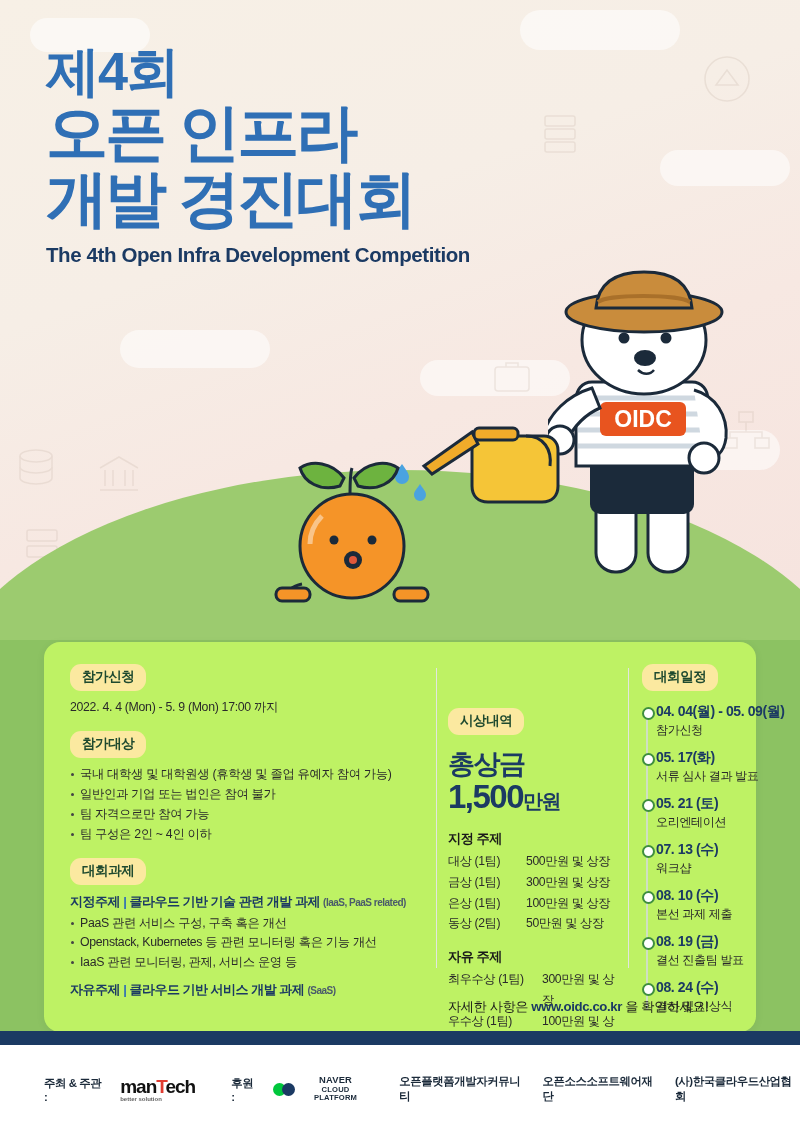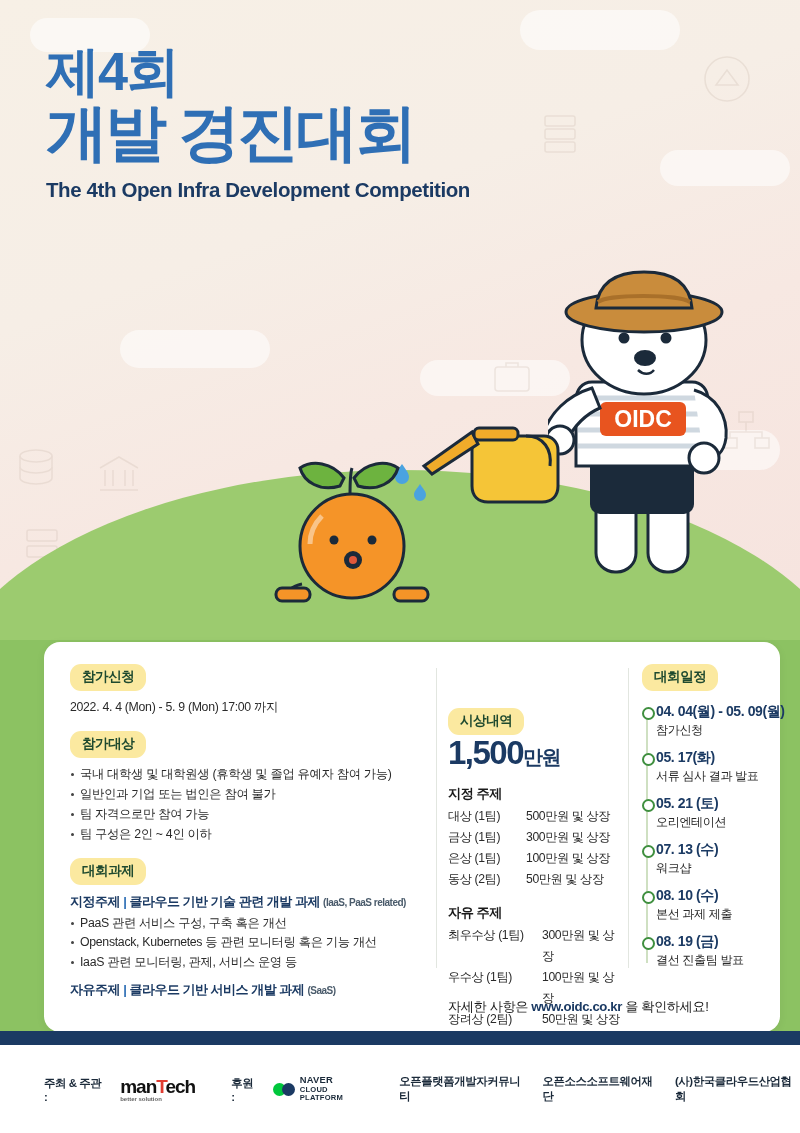--- a/index.html
+++ b/index.html
@@ -111,24 +111,23 @@
 
   
   .mascot-bear { position: absolute; left: 548px; top: 262px; }
   .mascot-orange { position: absolute; left: 268px; top: 438px; }
 
   
   .card {
     position: absolute;
     left: 44px; top: 642px;
     width: 712px; height: 390px;
-    background: #ffffff;
+    background: #bef264;
     border-radius: 16px;
     box-shadow: 0 2px 10px rgba(0,0,0,.06);
-    padding-left: 24px;
   }
   .col-left {
     position: absolute;
     left: 26px; top: 22px;
     width: 358px;
   }
   .col-mid {
     position: absolute;
     left: 404px; top: 22px;
     width: 178px;
@@ -309,21 +308,21 @@
   .mantech .tmark { color: #e03c31; }
   .mantech .tag {
     display: block;
     font-size: 6px;
     font-weight: 600;
     color: #666;
     letter-spacing: 0;
     margin-top: -2px;
   }
   .naver {
-    display: flex; align-items: center; gap: 5px;
+    display: flex; align-items: center; gap: 5px; text-align: center;
   }
   .naver .dots { display: flex; }
   .naver .dots i {
     display: block;
     width: 13px; height: 13px;
     border-radius: 50%;
     background: #00c73c;
   }
   .naver .dots i + i { background: #1b3a63; margin-left: -4px; }
   .naver .ntext {
@@ -407,20 +406,21 @@
         <path d="M17 3l13 5v12c0 8-6 13-13 16C10 33 4 28 4 20V8z" fill="none" stroke="#cbb9ad" stroke-width="1.6"></path>
       </svg>
   </div>
 
   <div class="bg-hill2"></div>
   <div class="bg-hill"></div>
   <div class="bg-green"></div>
 
   <div class="title-block">
     <div class="t-line1">제4회</div>
+    <div class="t-line2">오픈 인프라</div>
     <div class="t-line3">개발 경진대회</div>
     <div class="t-eng">The 4th Open Infra Development Competition</div>
   </div>
 
   <div class="mascot-bear">
     <svg width="220" height="330" viewBox="0 0 220 330">
 
       <rect x="48" y="232" width="40" height="78" rx="19" fill="#fff" stroke="#1b2a3a" stroke-width="3"></rect>
       <rect x="100" y="232" width="40" height="78" rx="19" fill="#fff" stroke="#1b2a3a" stroke-width="3"></rect>
 
@@ -534,20 +534,21 @@
           <span class="bar">|</span>
           <span>클라우드 기반 서비스 개발 과제</span>
           <span class="thin">(SaaS)</span>
         </div>
       </div>
     </div>
 
     <div class="col-mid">
       <span class="pill mid">시상내역</span>
 
+      <div class="prize-title">총상금</div>
       <div class="prize-amount">
         <span>1,500</span><span class="unit">만원</span>
       </div>
 
       <div class="sub-head">지정 주제</div>
       <div style="margin-top:3px;">
         <div class="prize-row">
           <span class="k">대상 (1팀)</span>
           <span class="v">500만원 및 상장</span>
         </div>
@@ -605,20 +606,24 @@
           <div class="tl-date">07. 13 (수)</div>
           <div class="tl-label">워크샵</div>
         </div>
         <div class="tl-item">
           <div class="tl-date">08. 10 (수)</div>
           <div class="tl-label">본선 과제 제출</div>
         </div>
         <div class="tl-item">
           <div class="tl-date">08. 19 (금)</div>
           <div class="tl-label">결선 진출팀 발표</div>
+        </div>
+        <div class="tl-item">
+          <div class="tl-date">08. 24 (수)</div>
+          <div class="tl-label">결선 및 시상식</div>
         </div>
       </div>
     </div>
 
     <div class="card-foot">
       <span>자세한 사항은 </span><span class="url">www.oidc.co.kr</span><span> 을 확인하세요!</span>
     </div>
   </div>
 
   <div class="bg-navy"></div>

